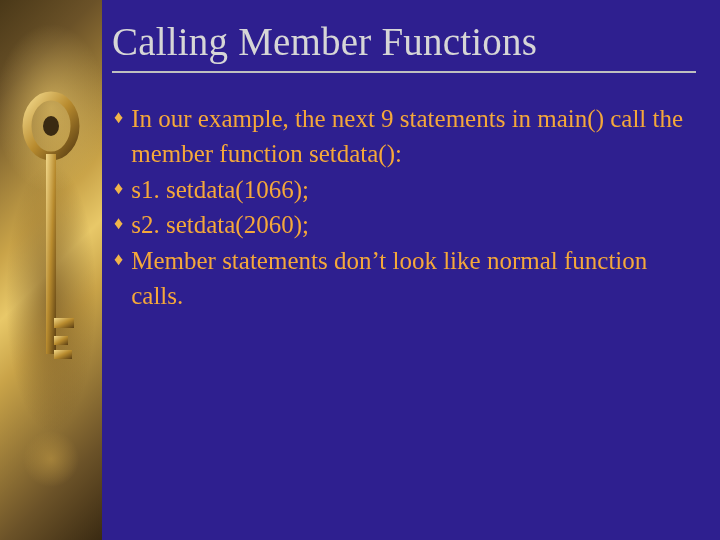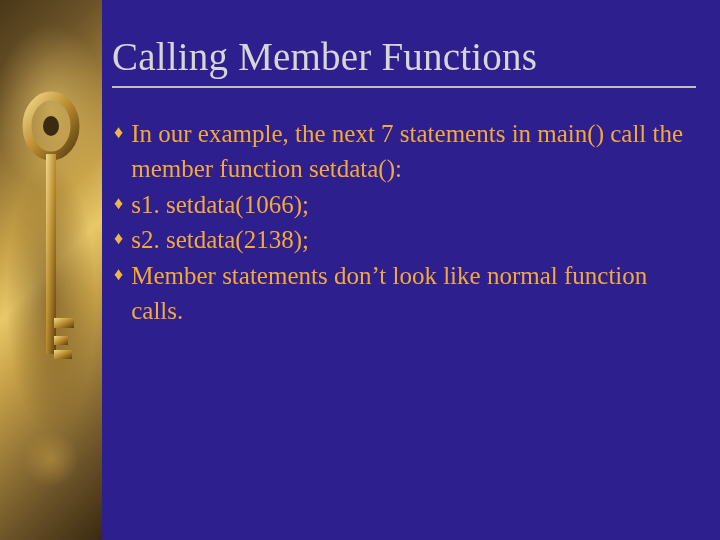--- a/index.html
+++ b/index.html
@@ -30,21 +30,21 @@
     position: absolute;
     left: 50%;
     top: 46%;
     transform: translate(-50%, -50%);
     width: 60px;
     height: 320px;
   }
   .key svg { width: 100%; height: 100%; }
   .content {
     flex: 1;
-    padding: 35px 24px 0 10px;
+    padding: 20px 24px 0 10px;
     color: #f5a83a;
   }
   .title {
     color: #d6d6d6;
     font-size: 39px;
     font-weight: 400;
     line-height: 1.15;
     margin-bottom: 6px;
     letter-spacing: 0.2px;
   }
@@ -96,28 +96,28 @@
     </svg>
   </div>
 </div>
 
 <div class="content">
   <h1 class="title">Calling Member Functions</h1>
   <hr class="rule">
   <ul class="bullets">
     <li>
       <span class="marker">♦</span>
-      <span class="txt">In our example, the next 7 statements in main() call the member function setdata():</span>
+      <span class="txt">In our example, the next 9 statements in main() call the member function setdata():</span>
     </li>
     <li>
       <span class="marker">♦</span>
       <span class="txt">s1. setdata(1066);</span>
     </li>
     <li>
       <span class="marker">♦</span>
-      <span class="txt">s2. setdata(2138);</span>
+      <span class="txt">s2. setdata(2060);</span>
     </li>
     <li>
       <span class="marker">♦</span>
       <span class="txt">Member statements don’t look like normal function calls.</span>
     </li>
   </ul>
 </div>
 
 </body></html>

